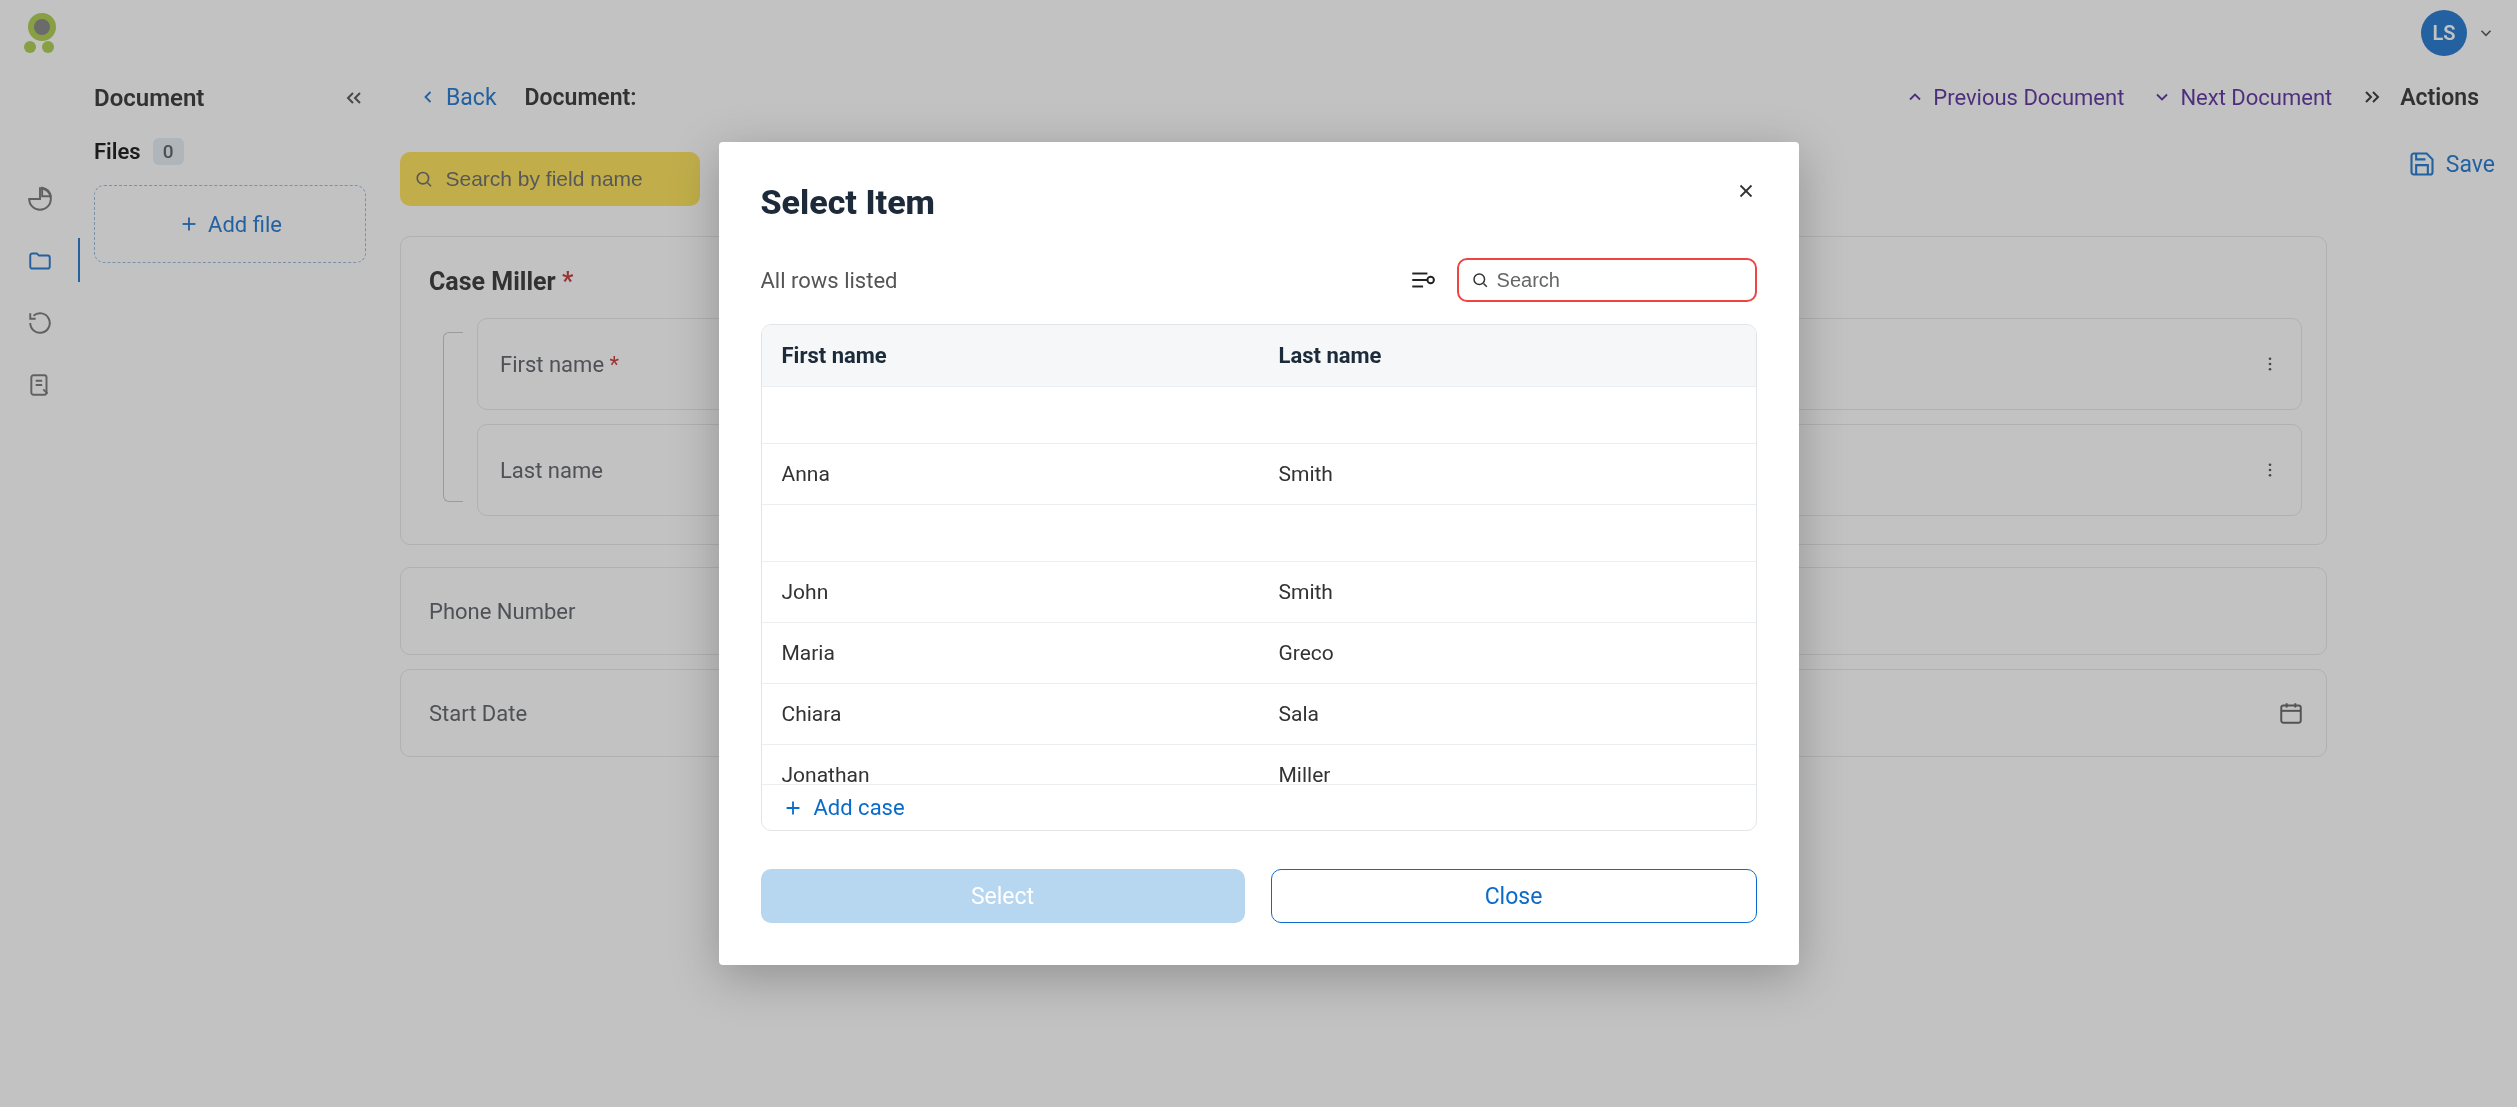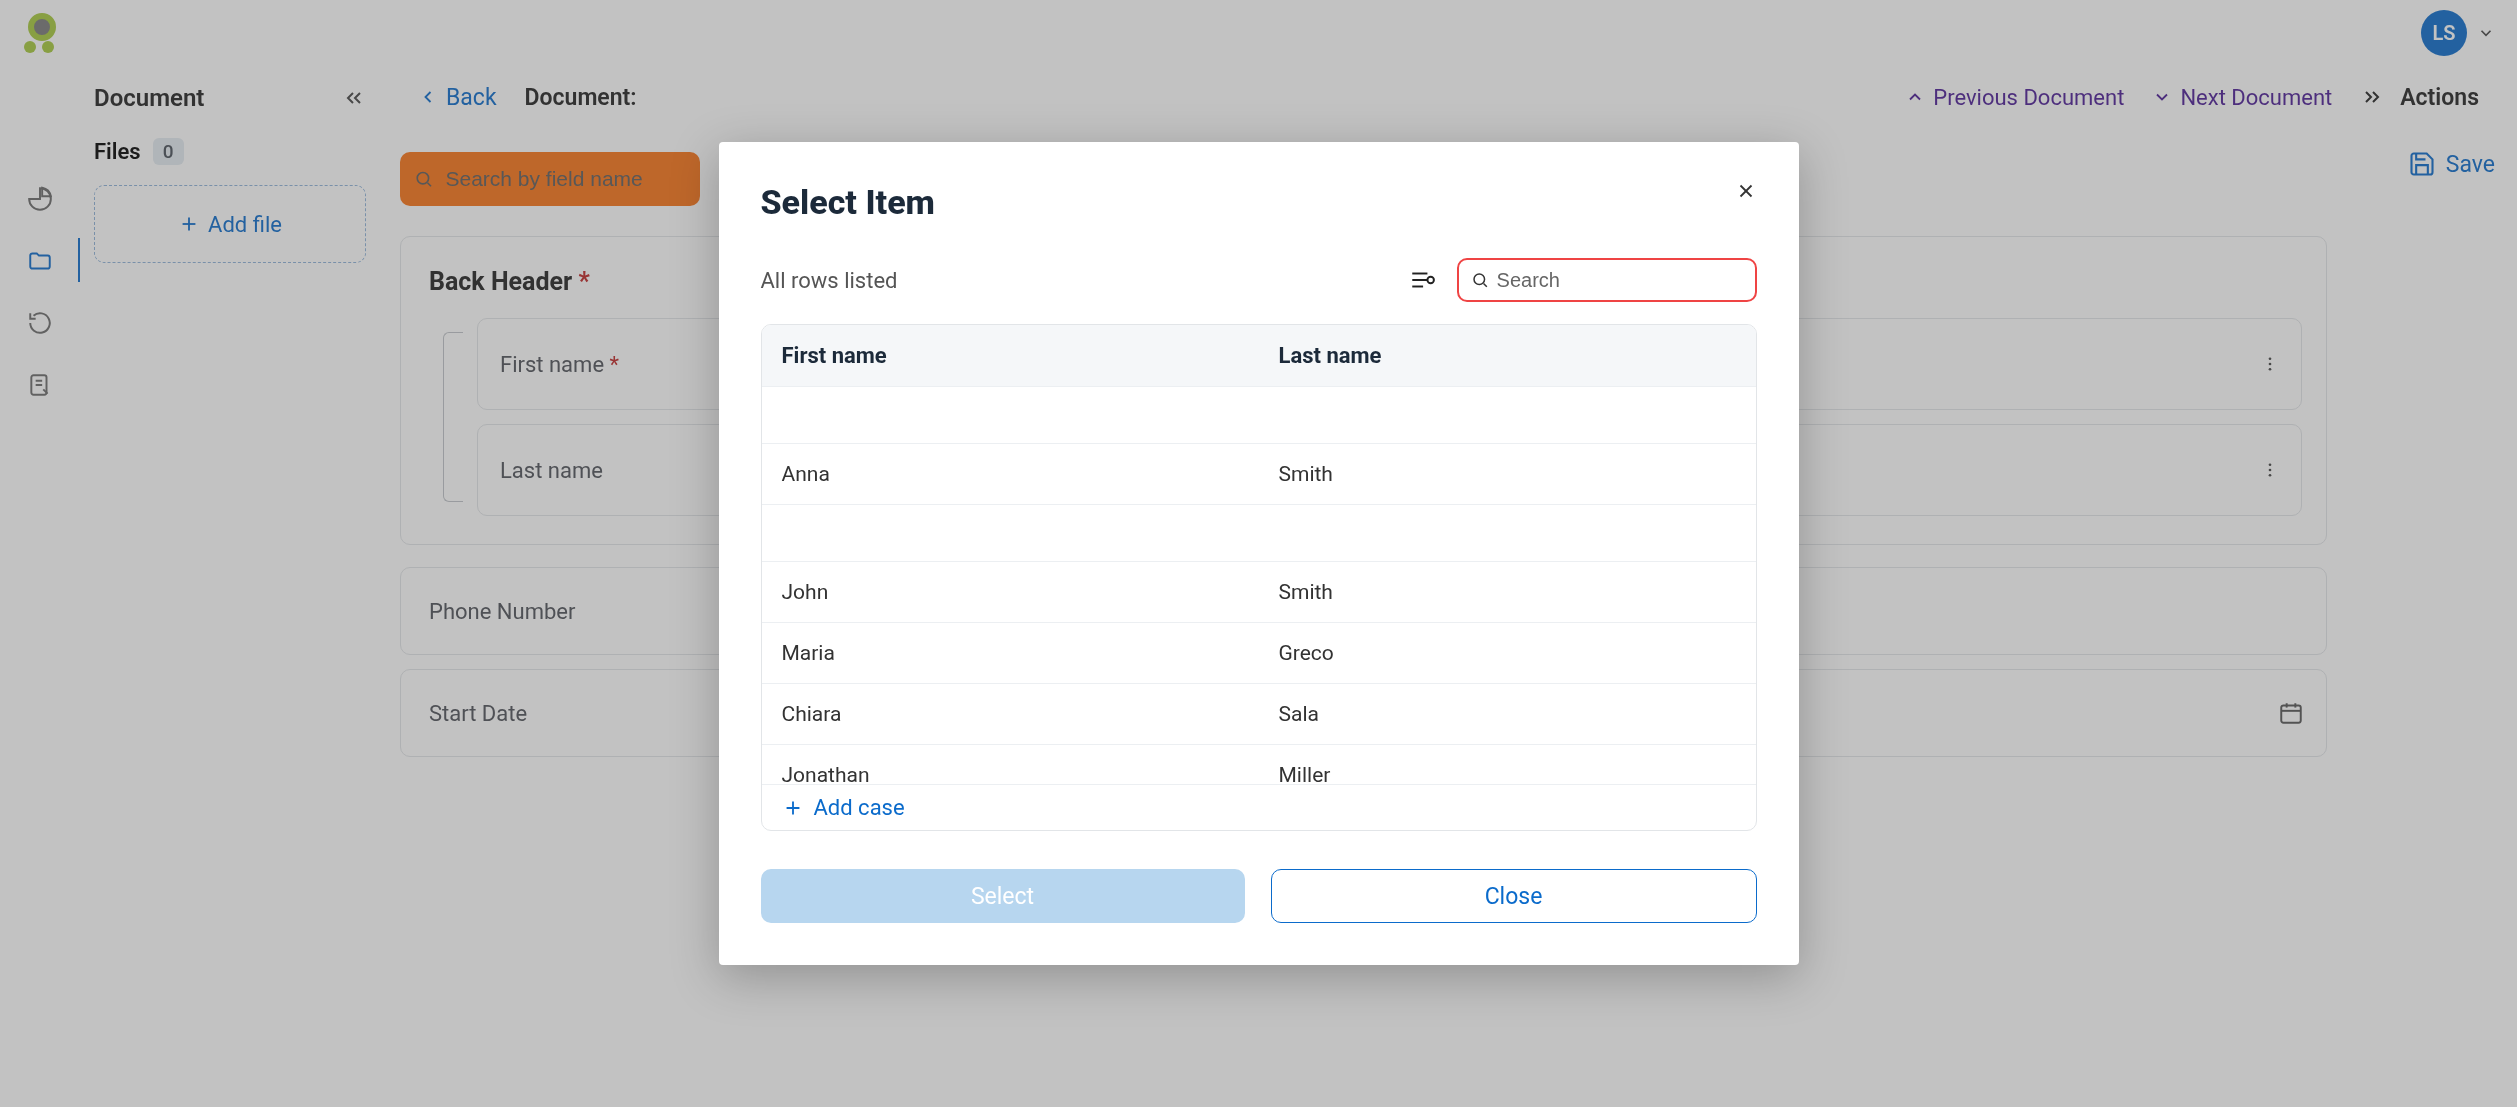--- a/index.html
+++ b/index.html
@@ -188,21 +188,21 @@
   position: absolute;
   right: 22px; top: 84px;
 }
 
 
 .search-row {
   display: flex; align-items: center; gap: 20px;
   padding: 24px 0 10px 10px;
 }
 .search-box {
-  background: #f97316;
+  background: #fde047;
   border-radius: 10px;
   height: 54px;
   width: 300px;
   display: flex; align-items: center;
   padding: 0 14px;
   gap: 12px;
 }
 .search-box input {
   background: none; border: none; outline: none;
   font-size: 21px;
@@ -516,21 +516,21 @@
             <circle cx="12" cy="5" r="2"></circle>
             <circle cx="12" cy="12" r="2"></circle>
             <circle cx="12" cy="19" r="2"></circle>
           </svg>
       </div>
     </div>
 
     <div class="form-body">
       <div class="form-card">
         <div class="card-title">
-          <span>Back Header</span> <span class="req">*</span>
+          <span>Case Miller</span> <span class="req">*</span>
         </div>
         <div class="subgroup">
           <div class="bracket"></div>
           <div class="field-input-row">
             <span><span>First name</span> <span class="req">*</span></span>
             <span class="kebab">
               <svg width="18" height="18" viewBox="0 0 24 24" fill="currentColor">
                   <circle cx="12" cy="5" r="1.8"></circle>
                   <circle cx="12" cy="12" r="1.8"></circle>
                   <circle cx="12" cy="19" r="1.8"></circle>

